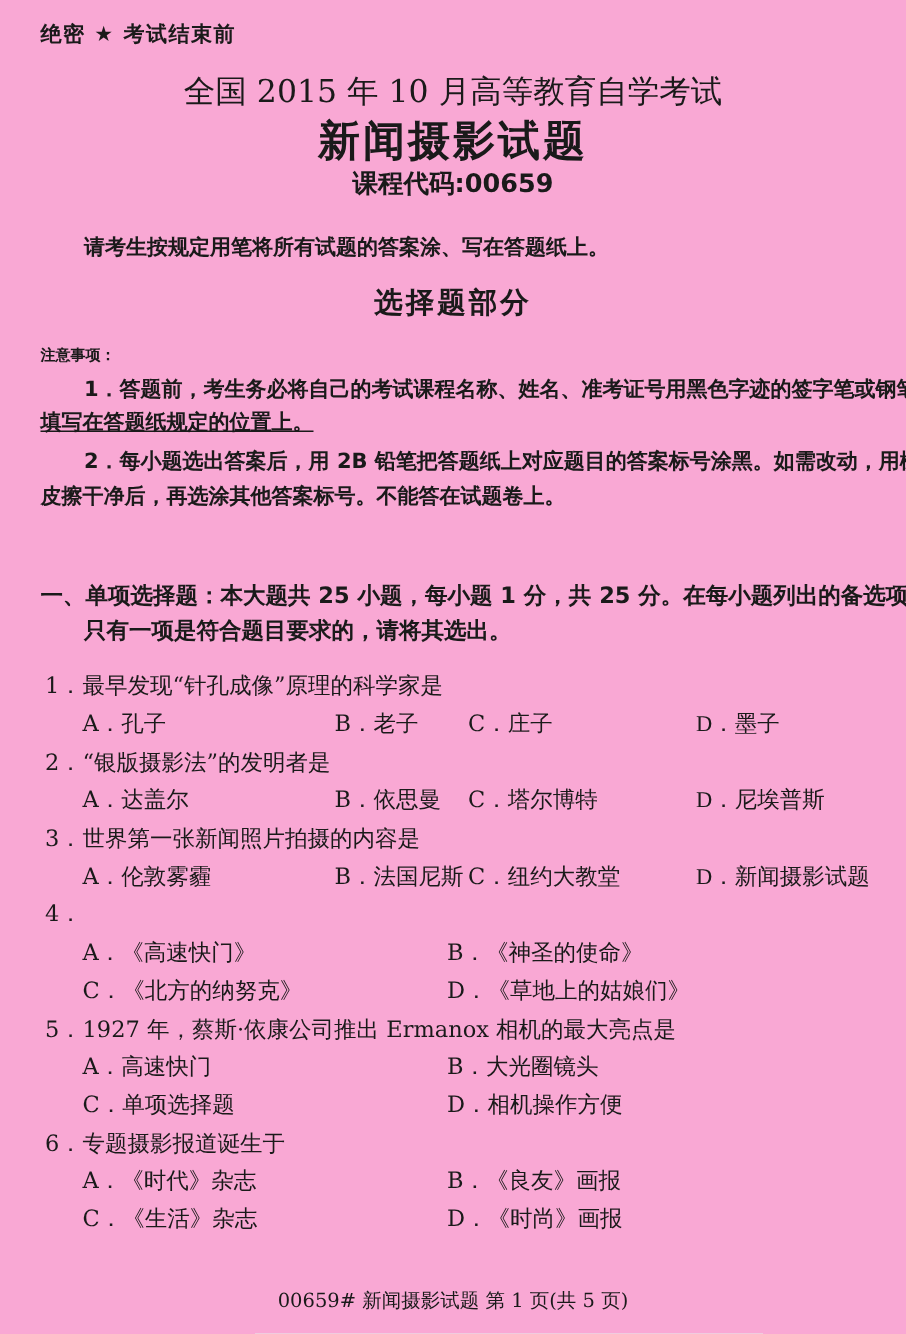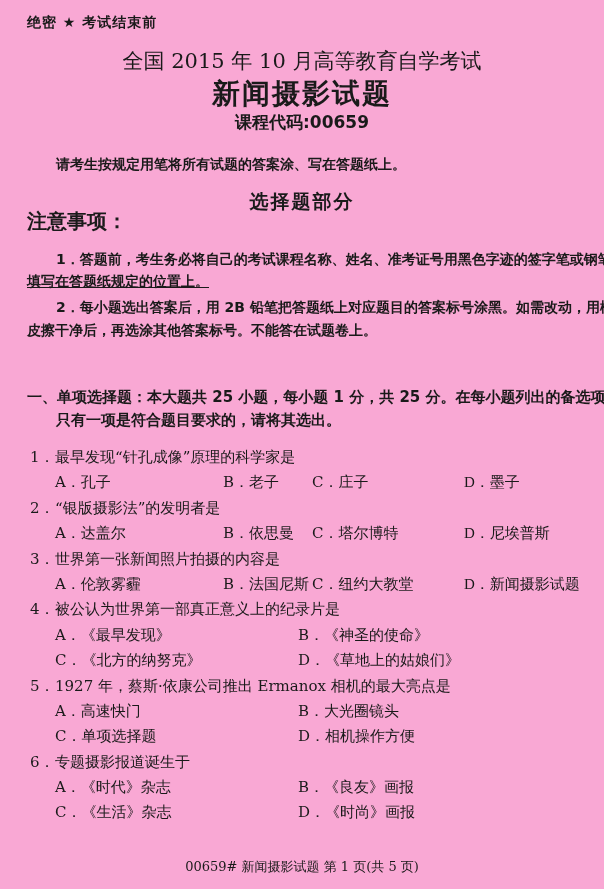--- a/index.html
+++ b/index.html
@@ -17,21 +17,21 @@
   .abs { position: absolute; white-space: nowrap; }
   .center { left: 0; width: 604px; text-align: center; }
   .hei { font-family: "DejaVu Sans", "Liberation Sans", sans-serif; font-weight: bold; }
 
   .classification { left: 27px; top: 14px; font-size: 14px; letter-spacing: 1px; }
   .title1 { top: 47px; font-size: 21px; font-family: "DejaVu Serif", serif; }
   .title2 { top: 75px; font-size: 28px; letter-spacing: 2px; text-align: center; }
   .course-code { top: 111px; font-size: 17px; }
   .notice { left: 56px; top: 156px; font-size: 14px; }
   .section-title { top: 189px; font-size: 19px; letter-spacing: 2px; }
-  .attention-heading { left: 27px; top: 208px; font-size: 20px; }
+  .attention-heading { left: 27px; top: 230px; font-size: 10px; }
   .att-line { font-size: 14px; }
   .part-line { font-size: 15px; }
 
   .questions { position: absolute; left: 0; top: 448px; width: 604px; }
   .qrow { position: relative; height: 25.4px; font-size: 15px; }
   .qrow span { position: absolute; top: 0; white-space: nowrap; }
   .qnum { left: 30px; }
   .qstem { left: 55px; }
   .c1 { left: 55px; }
   .c2 { left: 199px; margin-left: 24px; }
@@ -96,24 +96,23 @@
     </div>
     <div class="qrow">
       <span class="c1">A．伦敦雾霾</span>
       <span class="c2">B．法国尼斯</span>
       <span class="c3">C．纽约大教堂</span>
       <span class="c4">D．新闻摄影试题</span>
     </div>
 
     <div class="qrow">
       <span class="qnum">4．</span>
-      <span class="qstem">被公认为世界第一部真正意义上的纪录片是</span>
     </div>
     <div class="qrow">
-      <span class="w1">A．《最早发现》</span>
+      <span class="w1">A．《高速快门》</span>
       <span class="w2">B．《神圣的使命》</span>
     </div>
     <div class="qrow">
       <span class="w1">C．《北方的纳努克》</span>
       <span class="w2">D．《草地上的姑娘们》</span>
     </div>
 
     <div class="qrow">
       <span class="qnum">5．</span>
       <span class="qstem">1927 年，蔡斯·依康公司推出 Ermanox 相机的最大亮点是</span>

